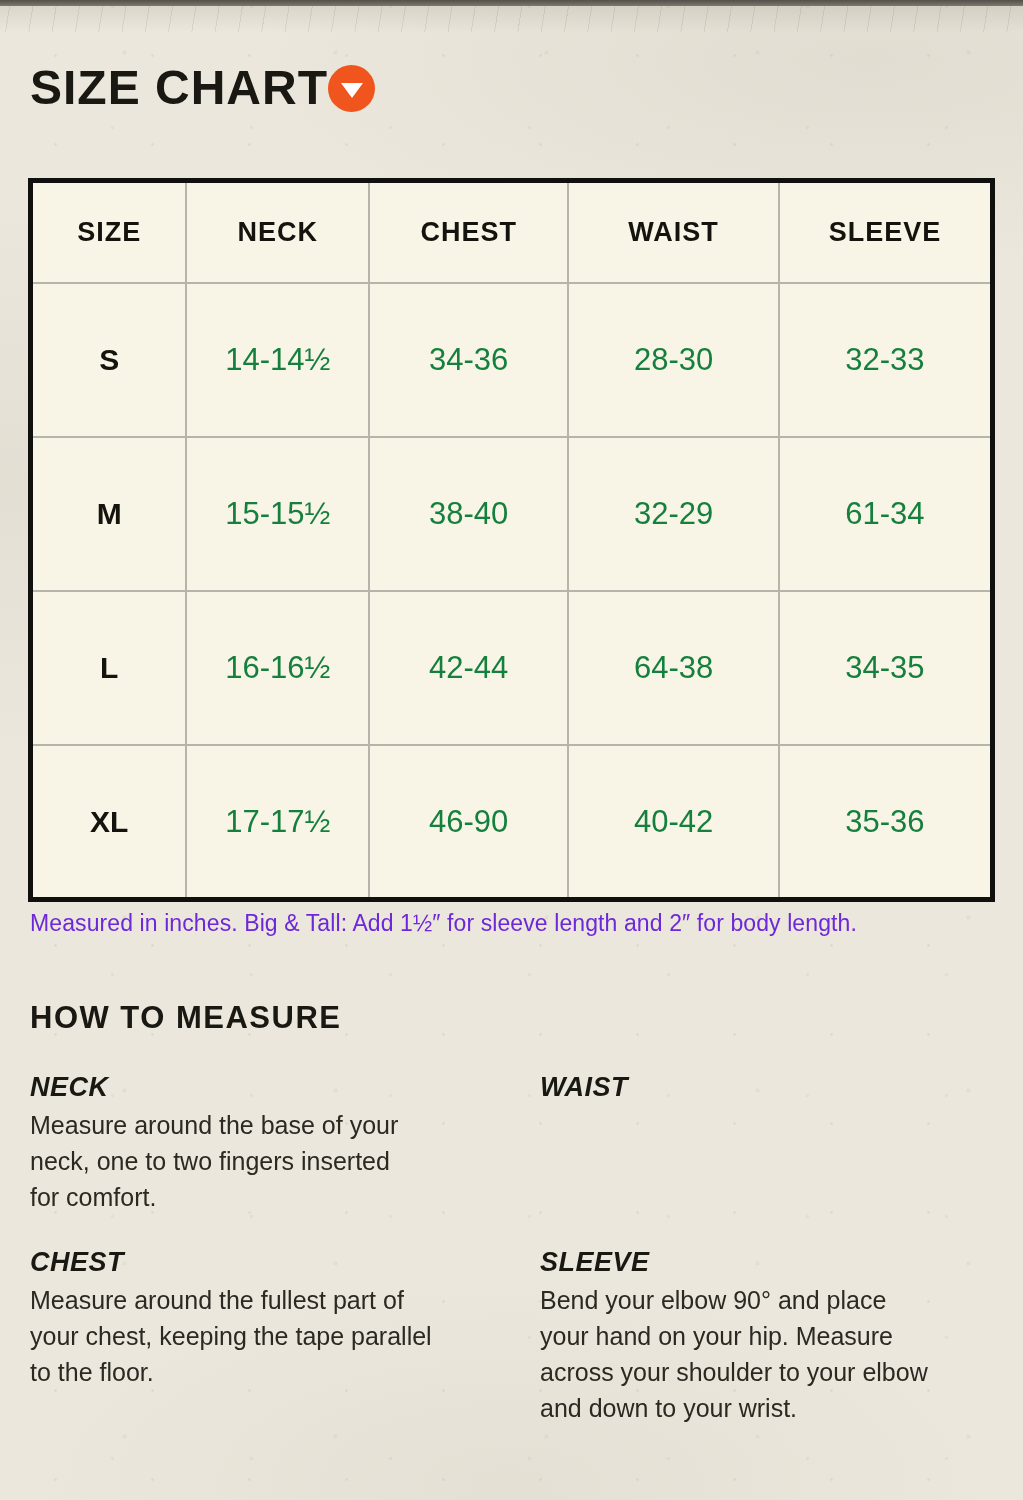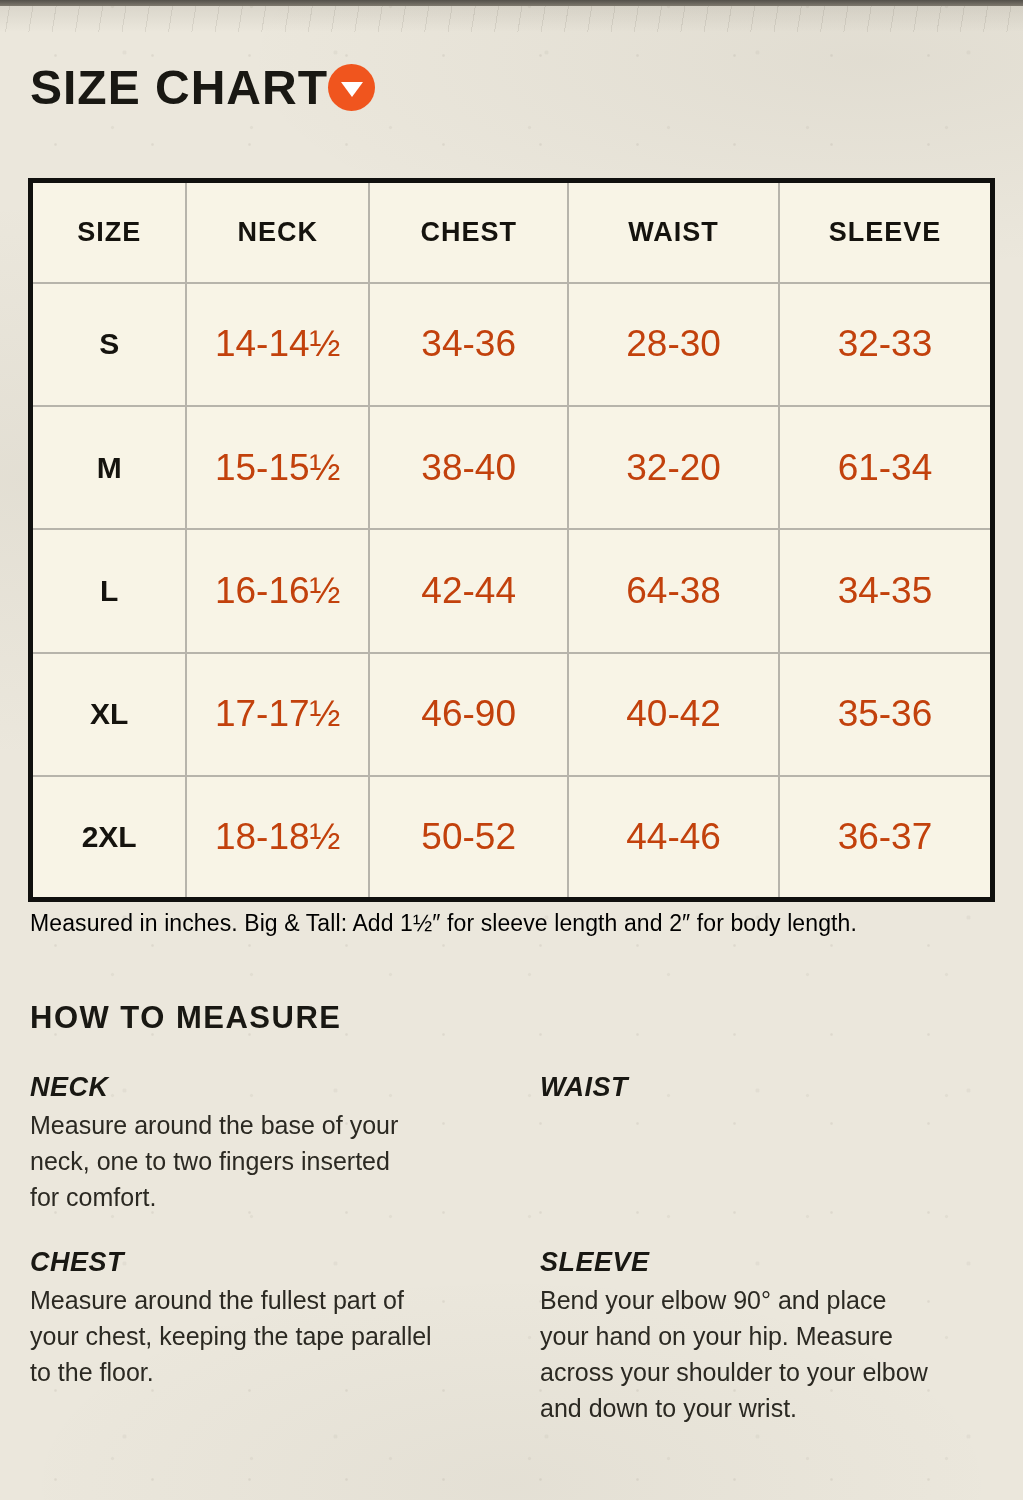--- a/index.html
+++ b/index.html
@@ -31,21 +31,21 @@
   }
   .top-scratches {
     position:absolute; top:6px; left:0; width:100%; height:26px; z-index:2; pointer-events:none;
     background:
       repeating-linear-gradient(99deg, rgba(0,0,0,0) 0 9px, rgba(70,64,52,0.10) 9px 10px, rgba(0,0,0,0) 10px 23px),
       linear-gradient(rgba(70,64,52,0.10), rgba(0,0,0,0));
   }
   
   .title-row {
     position:absolute; left:30px; top:64px; z-index:3;
-    display:flex; align-items:flex-start; gap:0;
+    display:flex; align-items:flex-end; gap:0;
   }
   .page-title {
     font-size:48px; font-weight:bold; letter-spacing:1px;
     color:#191813; line-height:1;
   }
   .chevron-badge {
     width:47px; height:47px; border-radius:50%;
     display:flex; align-items:center; justify-content:center;
   }
   .chevron-badge .tri {
@@ -70,27 +70,27 @@
   table.size-table th, table.size-table td {
     border:2px solid #b7b4ab;
     text-align:center; vertical-align:middle;
     background:#F8F4E6;
   }
   table.size-table th {
     font-size:27px; font-weight:bold; letter-spacing:1px; color:#15130e;
     height:102px;
   }
   table.size-table td {
-    font-size:37px; font-weight:normal; color:#c2410c;
+    font-size:31px; font-weight:normal; color:#15803d;
     height:102px;
   }
   table.size-table td.size-col { font-size:30px; font-weight:bold; color:#15130e; }
   .footnote {
     position:absolute; left:30px; top:910px; z-index:3;
-    font-size:23px; color:#000000; letter-spacing:0.1px;
+    font-size:23px; color:#6d28d9; letter-spacing:0.1px;
   }
   
   .htm-heading {
     position:absolute; left:30px; top:1000px; z-index:3;
     font-size:31px; font-weight:bold; letter-spacing:1.5px; color:#191813;
   }
   .htm-grid {
     position:absolute; left:30px; top:1072px; z-index:3;
     width:963px;
     display:grid; grid-template-columns:480px 1fr;
@@ -143,44 +143,37 @@
           <td class="size-col">S</td>
           <td>14-14½</td>
           <td>34-36</td>
           <td>28-30</td>
           <td>32-33</td>
         </tr>
         <tr>
           <td class="size-col">M</td>
           <td>15-15½</td>
           <td>38-40</td>
-          <td>32-20</td>
+          <td>32-29</td>
           <td>61-34</td>
         </tr>
         <tr>
           <td class="size-col">L</td>
           <td>16-16½</td>
           <td>42-44</td>
           <td>64-38</td>
           <td>34-35</td>
         </tr>
         <tr>
           <td class="size-col">XL</td>
           <td>17-17½</td>
           <td>46-90</td>
           <td>40-42</td>
           <td>35-36</td>
         </tr>
-        <tr>
-          <td class="size-col">2XL</td>
-          <td>18-18½</td>
-          <td>50-52</td>
-          <td>44-46</td>
-          <td>36-37</td>
-        </tr>
       </tbody>
   </table>
 </div>
 
 <div class="footnote">Measured in inches. Big &amp; Tall: Add 1½″ for sleeve length and 2″ for body length.</div>
 
 <div class="htm-heading">HOW TO MEASURE</div>
 
 <div class="htm-grid">
   <div class="htm-section">

